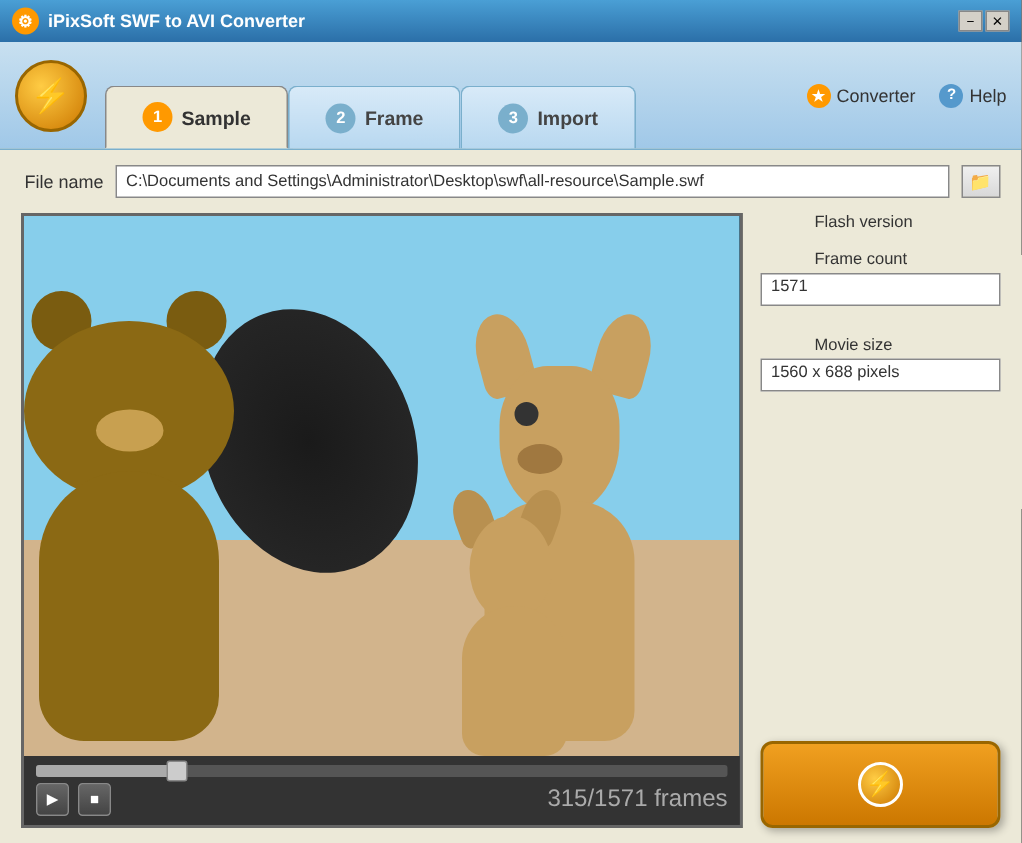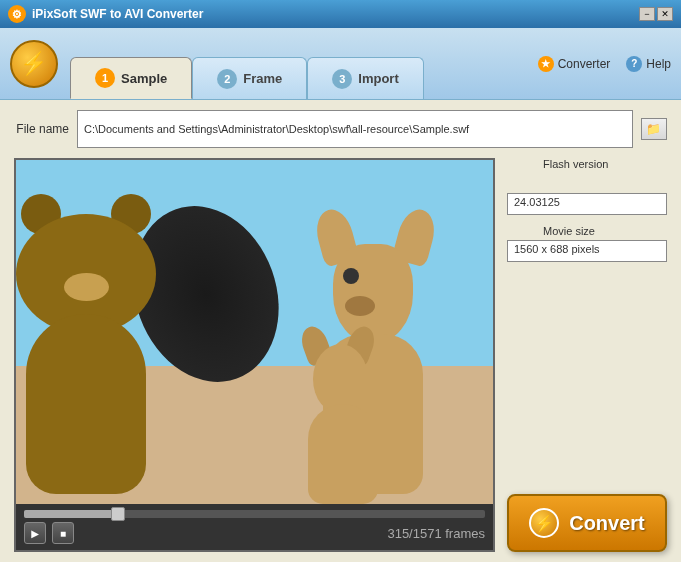--- a/index.html
+++ b/index.html
@@ -188,21 +188,21 @@
       margin-bottom: 10px;
     }
     .file-name-label {
       font-size: 12px;
       color: #333;
       min-width: 55px;
       text-align: right;
     }
     .file-name-input {
       flex: 1;
-      height: 38px;
+      height: 22px;
       border: 1px solid #888;
       background: white;
       padding: 2px 6px;
       font-size: 11px;
       color: #333;
     }
     .file-browse-btn {
       width: 26px;
       height: 22px;
       border: 1px solid #888;
@@ -467,21 +467,21 @@
       border-radius: 3px;
       cursor: pointer;
       display: flex;
       align-items: center;
       justify-content: center;
       color: white;
       font-size: 10px;
     }
     .frame-count {
       color: #aaa;
-      font-size: 13px;
+      font-size: 16px;
       margin-left: auto;
     }
 
     
     .right-panel {
       width: 160px;
       display: flex;
       flex-direction: column;
       gap: 0;
     }
@@ -645,32 +645,32 @@
             <span class="frame-count">315/1571 frames</span>
           </div>
         </div>
       </div>
 
       <div class="right-panel">
         <div class="info-group">
           <div class="info-label">Flash version</div>
         </div>
         <div class="info-group">
+          <div class="info-label">Frame count</div>
+          <div class="info-value">1571</div>
         </div>
         <div class="info-group">
-          <div class="info-value">24.03125</div>
         </div>
         <div class="info-group">
           <div class="info-label">Movie size</div>
           <div class="info-value">1560 x 688 pixels</div>
         </div>
 
         <div class="convert-btn-container">
           <button class="convert-btn">
             <div class="convert-btn-icon">⚡</div>
-            <span class="convert-btn-text">Convert</span>
           </button>
         </div>
       </div>
 
     </div>
   </div>
 </div>
 
 </body></html>

